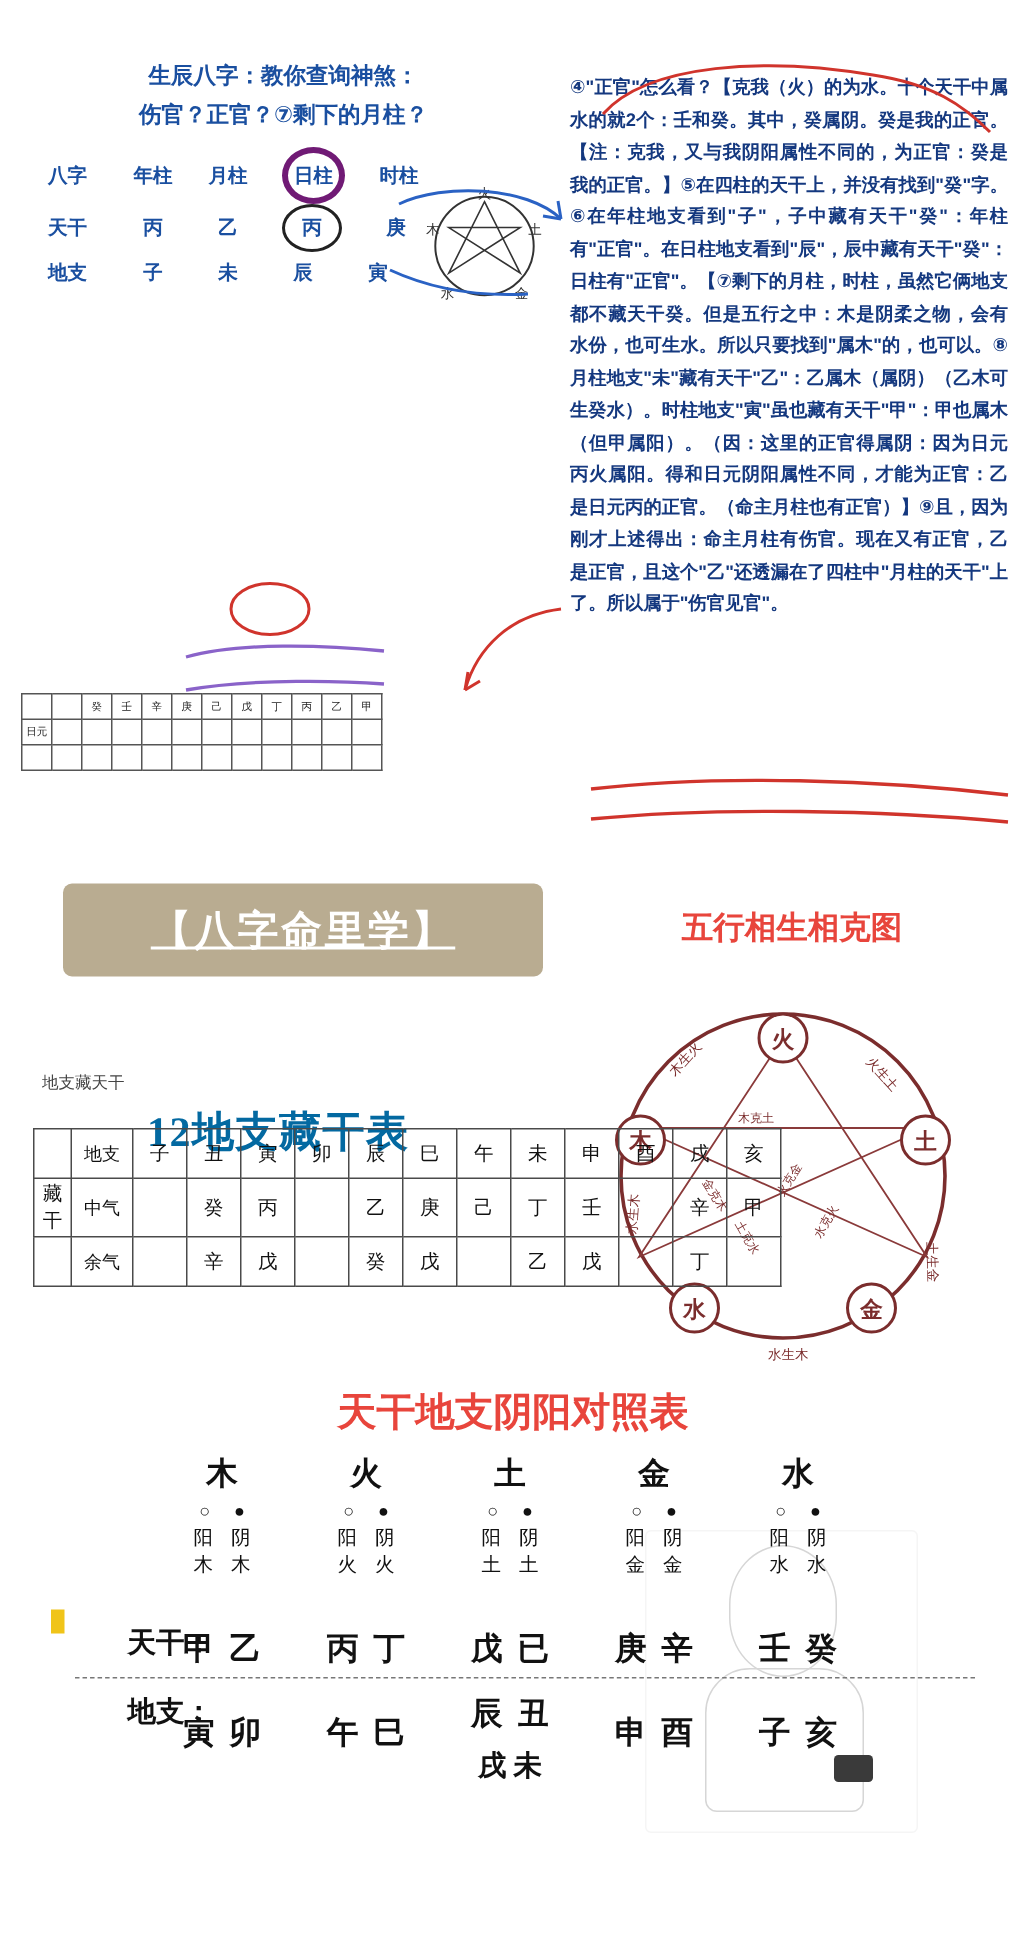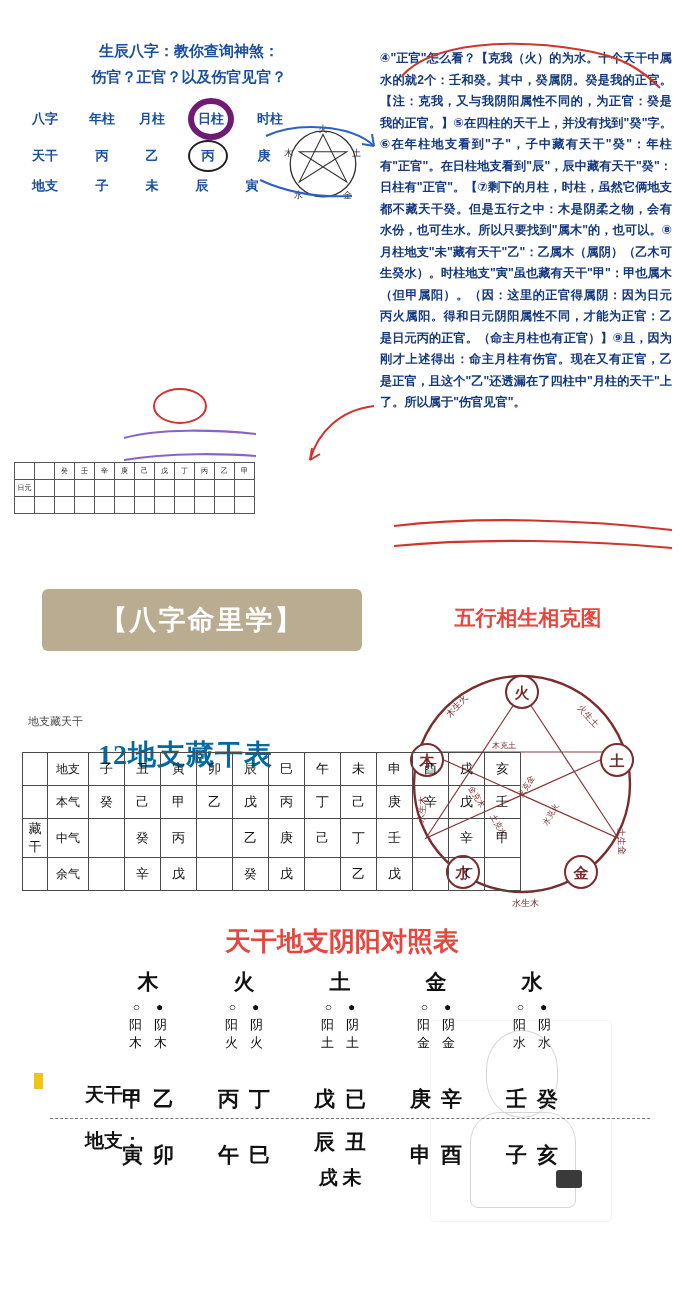--- a/index.html
+++ b/index.html
@@ -14,21 +14,21 @@
   .page{position:relative;width:640px;height:1296px;}
 
   
   .top-left{position:absolute;left:14px;top:38px;width:350px;}
   .hdr{color:#1a4fa0;font-weight:bold;text-align:center;font-size:15px;line-height:26px;}
   .hdr.b{color:#1a4fa0;}
   .pillars{margin-top:8px;font-size:13px;color:#1a4fa0;}
   .pillar-row{display:flex;align-items:center;gap:22px;padding-left:18px;line-height:28px;}
   .pillar-row .lbl{width:34px;color:#1a4fa0;font-weight:bold;}
   .pillar-row .cell{width:28px;text-align:center;font-weight:bold;}
-  .circled{border:6px solid #701a75;border-radius:50%;padding:1px 3px;}
+  .circled{border:4px solid #701a75;border-radius:50%;padding:1px 3px;}
   .circled2{border:2px solid #222;border-radius:50%;padding:0 4px;}
 
   .body-text{margin-top:6px;font-size:13.3px;line-height:24px;color:#14387f;font-weight:bold;text-align:justify;}
 
   .star-wrap{position:absolute;left:282px;top:120px;width:82px;height:88px;}
 
   
   .top-right{position:absolute;left:380px;top:48px;width:292px;font-size:12.2px;
              line-height:21.5px;color:#14387f;font-weight:bold;text-align:justify;}
 
@@ -38,21 +38,21 @@
   
   .mini-table{position:absolute;left:14px;top:462px;width:352px;}
   table.mini{border-collapse:collapse;font-size:7px;}
   table.mini td{border:1px solid #555;width:17px;height:14px;text-align:center;color:#222;}
   table.mini td.h{background:#fff;}
 
   
   .banner{position:absolute;left:42px;top:589px;width:320px;height:62px;background:#b9ac91;
           border-radius:6px;display:flex;align-items:center;justify-content:center;}
   .banner span{color:#ffffff;font-size:27px;font-weight:bold;letter-spacing:2px;
-                font-family:"Liberation Serif","DejaVu Serif",serif;}
+                font-family:"Liberation Serif","DejaVu Serif",serif;text-decoration:underline;}
 
   .wuxing-title{position:absolute;left:398px;top:604px;width:260px;text-align:center;
       color:#e8453c;font-size:21px;font-weight:bold;font-family:"Liberation Serif","DejaVu Serif",serif;}
 
   
   .dz-title{position:absolute;left:98px;top:736px;color:#0369a1;font-size:28px;font-weight:bold;
             font-family:"Liberation Serif","DejaVu Serif",serif;letter-spacing:1px;}
   .dz-sub{position:absolute;left:28px;top:714px;font-size:11px;color:#444;}
   .dz-table{position:absolute;left:22px;top:752px;}
   table.dz{border-collapse:collapse;font-size:13px;}
@@ -96,21 +96,21 @@
   .ghost-body{position:absolute;left:470px;top:1112px;width:104px;height:94px;border:1px solid #d6d6d6;border-radius:30px 30px 8px 8px;}
   .ghost-btn{position:absolute;left:556px;top:1170px;width:26px;height:18px;background:#3a3a3a;border-radius:3px;}
 </style>
 </head>
 <body>
 
 <div class="page">
 
   <div class="top-left">
     <div class="hdr">生辰八字：教你查询神煞：</div>
-    <div class="hdr b">伤官？正官？以及伤官见官？</div>
+    <div class="hdr b">伤官？正官？⑦剩下的月柱？</div>
 
     <div class="pillars">
       <div class="pillar-row">
         <span class="lbl">八字</span>
         <span class="cell">年柱</span>
         <span class="cell">月柱</span>
         <span class="cell circled">日柱</span>
         <span class="cell">时柱</span>
       </div>
       <div class="pillar-row">
@@ -270,36 +270,20 @@
         <td>辰</td>
         <td>巳</td>
         <td>午</td>
         <td>未</td>
         <td>申</td>
         <td>酉</td>
         <td>戌</td>
         <td>亥</td>
       </tr>
       <tr>
-        <td class="side"></td>
-        <td class="hd">本气</td>
-        <td>癸</td>
-        <td>己</td>
-        <td>甲</td>
-        <td>乙</td>
-        <td>戊</td>
-        <td>丙</td>
-        <td>丁</td>
-        <td>己</td>
-        <td>庚</td>
-        <td>辛</td>
-        <td>戊</td>
-        <td>壬</td>
-      </tr>
-      <tr>
         <td class="side">藏干</td>
         <td class="hd">中气</td>
         <td></td>
         <td>癸</td>
         <td>丙</td>
         <td></td>
         <td>乙</td>
         <td>庚</td>
         <td>己</td>
         <td>丁</td>

